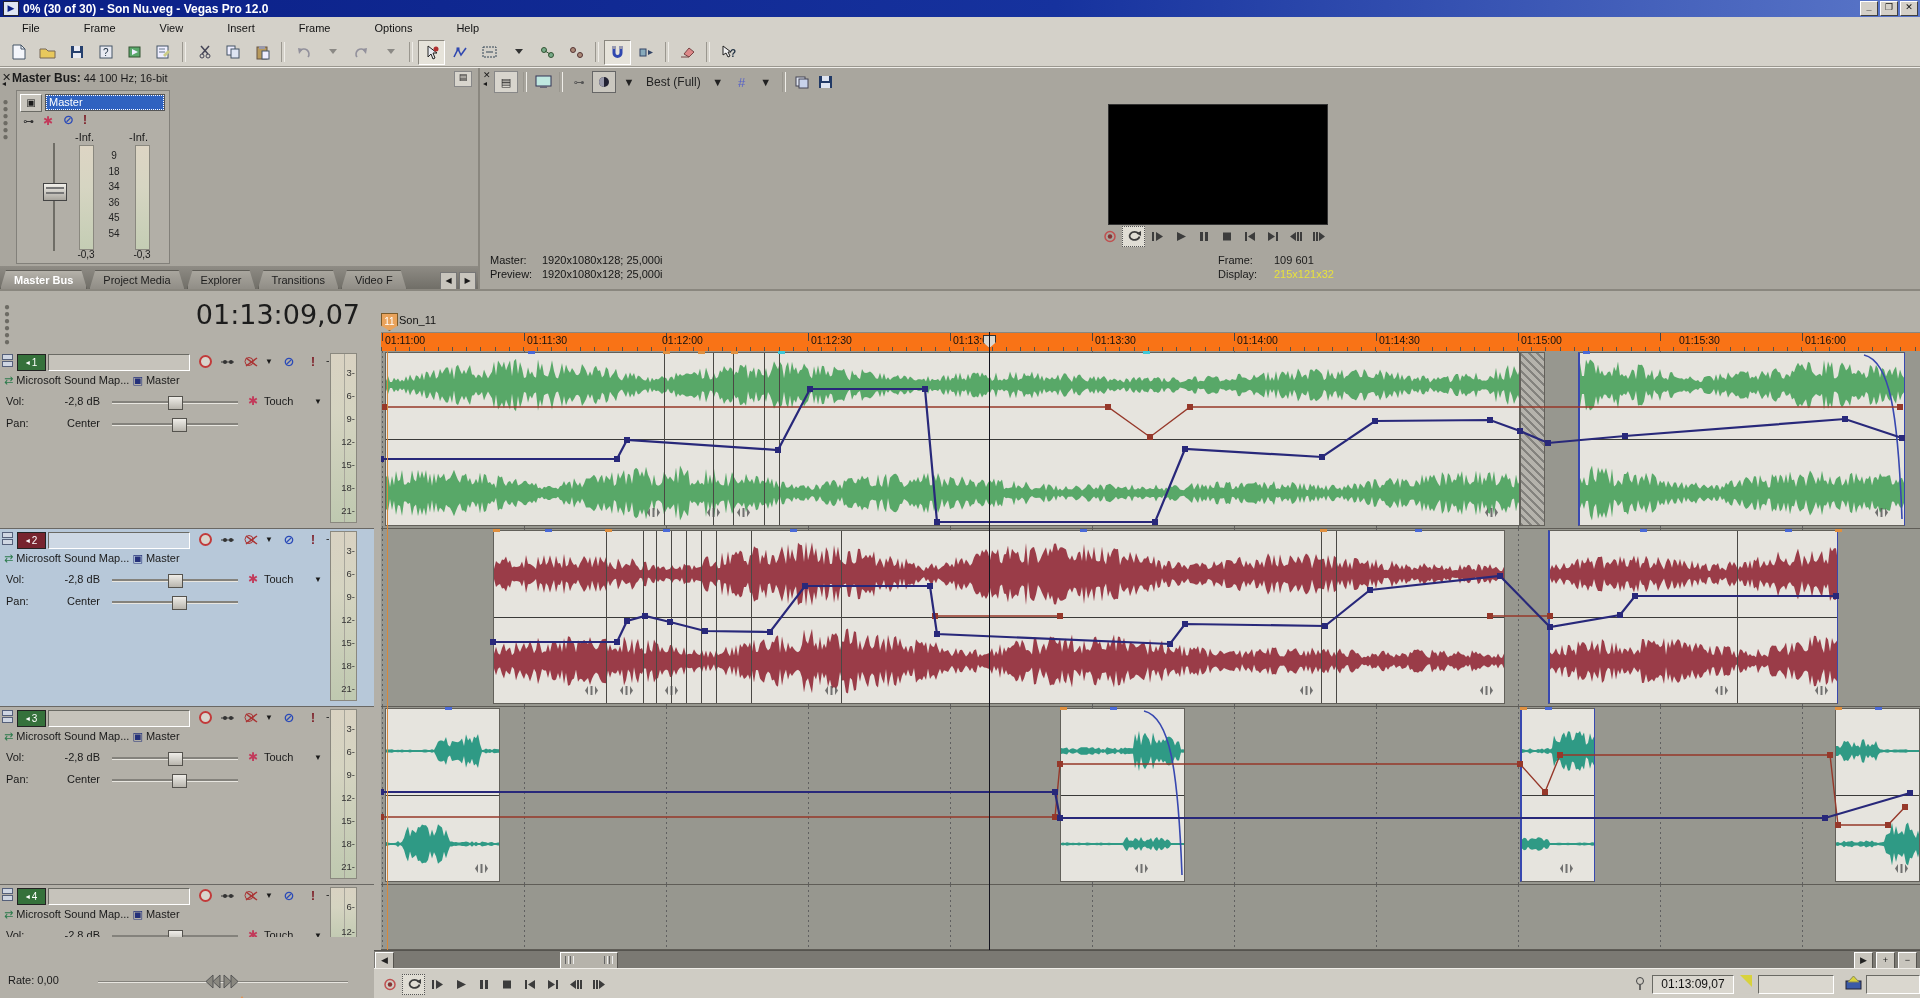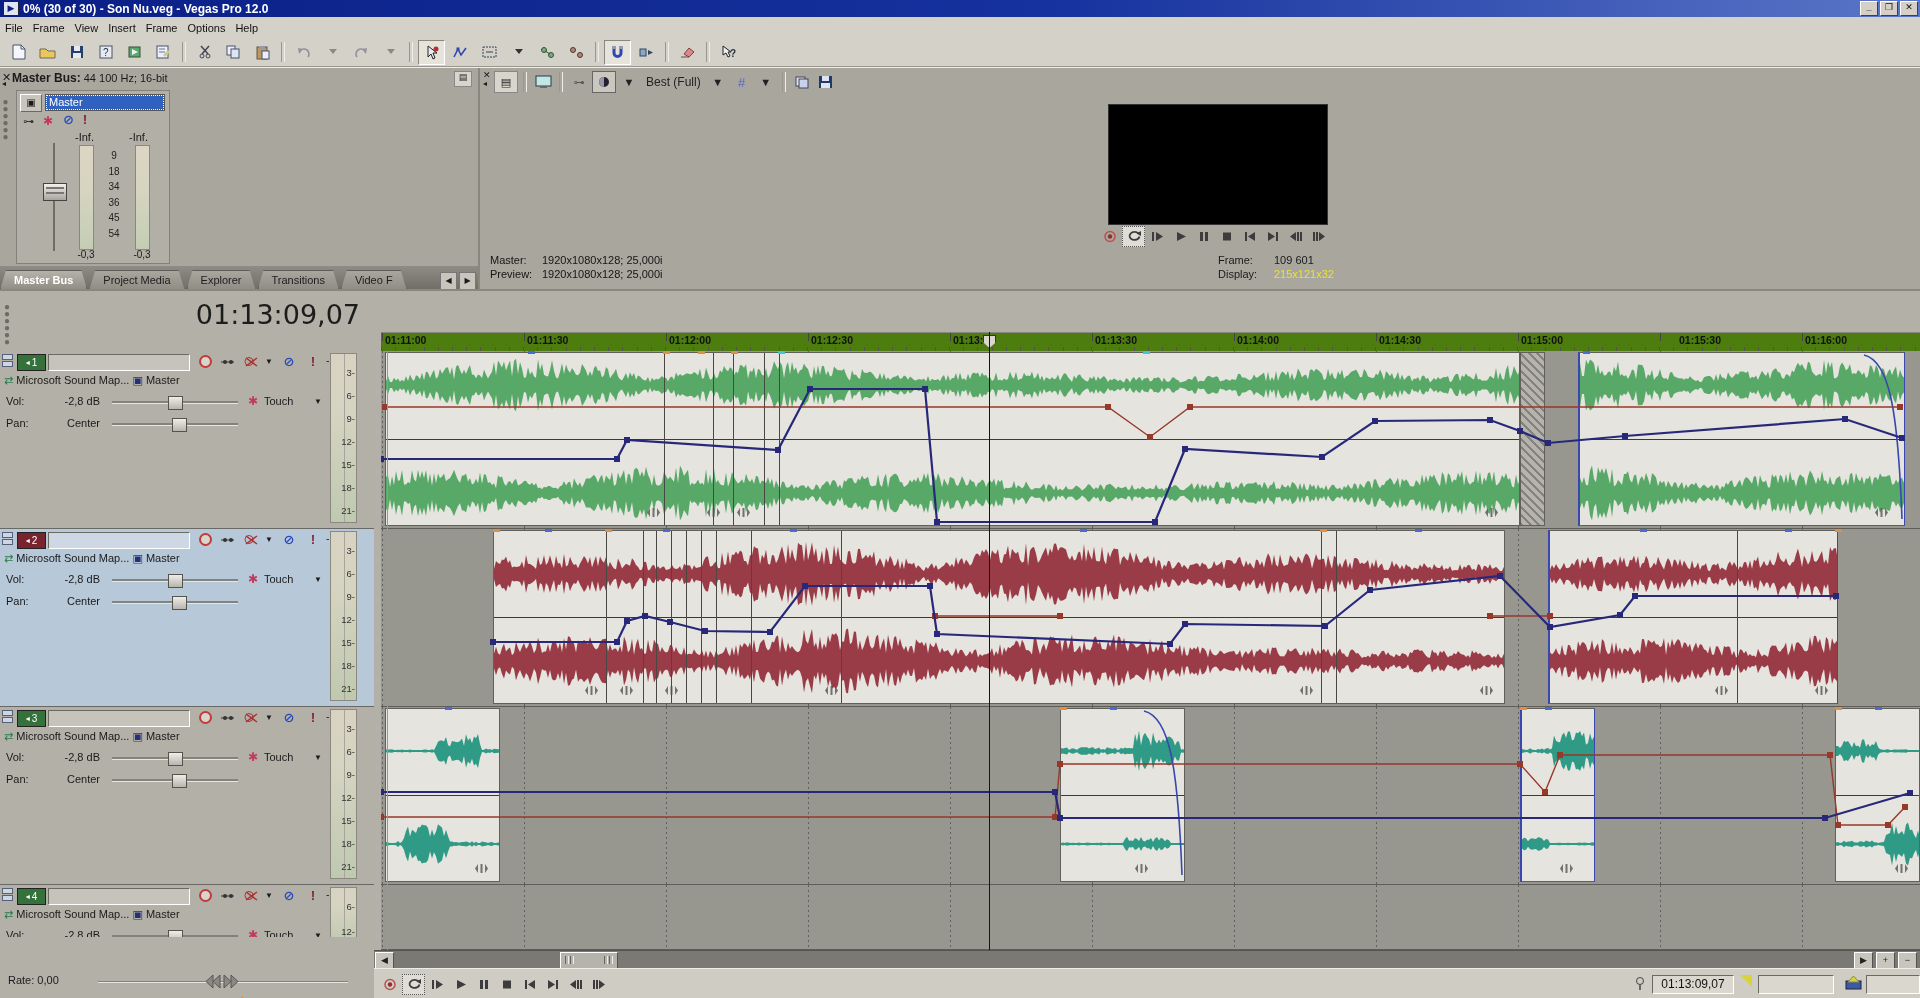--- a/index.html
+++ b/index.html
@@ -11,21 +11,21 @@
   #titlebar{left:0;top:0;width:1920px;height:17px;
     background:linear-gradient(90deg,#0a1f86 0%,#16329e 55%,#5a76c8 100%);
     color:#fff;font-weight:bold;font-size:12px;display:flex;align-items:center;}
   #title-icon{width:14px;height:13px;margin:0 4px 0 3px;background:#dfe6f2;border:1px solid #223;
     display:flex;align-items:center;justify-content:center;}
   #title-icon span{color:#0a1f86;font-size:9px;line-height:9px;}
   .winbtn{width:16px;height:13px;background:#d4d0c8;border:1px solid;border-color:#fff #404040 #404040 #fff;
     font-size:9px;line-height:11px;text-align:center;color:#111;font-weight:bold;}
   
   #menubar{left:0;top:17px;width:1920px;height:21px;background:#d4d1c9;border-bottom:1px solid #b8b5ad;display:flex;align-items:center;}
-  .menu-item{padding:3px 5px;color:#111;}
+  .menu-item{padding:3px 22px;color:#111;}
   
   #toolbar{left:0;top:38px;width:1920px;height:29px;background:#d4d1c9;border-bottom:1px solid #9a978f;display:flex;align-items:center;padding-left:4px;box-sizing:border-box;}
   .tbtn{width:25px;height:23px;margin:0 1px;display:flex;align-items:center;justify-content:center;border:1px solid transparent;}
   .tbtn.sel{background:#e6e3da;border-color:#8a877f #fff #fff #8a877f;}
   .tbtn.dis{opacity:.45;}
   .tsep{width:2px;height:20px;margin:0 4px;border-left:1px solid #9a978f;border-right:1px solid #efede8;}
   
   #upper{left:0;top:67px;width:1920px;height:222px;background:#a9a69e;border-top:1px solid #efede8;}
   .panel-grip{width:9px;color:#77746c;font-size:9px;line-height:6px;text-align:center;}
   #master-panel{left:0;top:0;width:478px;height:222px;}
@@ -62,21 +62,21 @@
   #frame-info{left:738px;top:186px;}
   #frame-info .info-label{width:56px;}
   .yellowtxt{color:#e8e23c;}
   
   #timeline{left:0;top:289px;width:1920px;height:709px;background:#b3b0a8;border-top:2px solid #8a877f;}
   #timecode{left:150px;top:8px;width:210px;text-align:right;font-size:27px;color:#1c1c1c;font-family:"DejaVu Sans",sans-serif;}
   #headercol{left:0;top:0;width:381px;height:709px;}
   .grip-dots{color:#6d6b64;font-size:10px;line-height:7px;}
   
   #markerrow{left:381px;top:0;width:1539px;height:41px;background:#b3b0a8;}
-  #ruler{left:381px;top:41px;width:1539px;height:18px;background:#4d7c0f;border-top:1px solid #8a877f;border-bottom:1px solid #be185d;font-weight:bold;}
+  #ruler{left:381px;top:41px;width:1539px;height:18px;background:#f97316;border-top:1px solid #8a877f;border-bottom:1px solid #be185d;}
   .ruler-label{position:absolute;top:1px;font-size:10.5px;color:#111;}
   .ruler-tick{position:absolute;top:0;width:1px;height:8px;background:#444;}
   #ruler-minor{position:absolute;left:0;bottom:0;width:100%;height:4px;
      background:repeating-linear-gradient(90deg,#55534e 0 1px,transparent 1px 14.2px);}
   #marker-tag{position:absolute;left:0px;top:22px;width:15px;height:16px;background:#e9a35c;border:1px solid #7a5a2a;
      color:#fff;font-size:10px;text-align:center;line-height:15px;clip-path:polygon(0 0,100% 0,100% 70%,50% 100%,0 70%);}
   #marker-name{position:absolute;left:18px;top:23px;font-size:11px;color:#111;}
   
   .thead{position:absolute;left:0;width:374px;background:#b3b0a8;border-bottom:1px solid #6a6864;box-sizing:border-box;overflow:hidden;}
   .thead.sel{background:#b7c8d9;}
@@ -475,28 +475,32 @@
         <div class="info-row"><span class="info-label">Display:</span><span class="yellowtxt">215x121x32</span></div>
       </div>
     </div>
   </div>
 
   <div id="timeline" class="abs">
     <div id="headercol" class="abs">
       <div class="abs grip-dots" style="left:4px;top:12px;">●<br>●<br>●<br>●<br>●<br>●</div>
       <div id="timecode" class="abs">01:13:09,07</div>
     </div>
+    <div id="markerrow" class="abs">
+      <div id="marker-tag">11</div>
+      <div id="marker-name">Son_11</div>
+    </div>
     <div id="ruler" class="abs">
         <div id="ruler-minor"></div>
         <div class="ruler-tick" style="left: 1px;"></div>
         <div class="ruler-label" style="left: 4px;">01:11:00</div>
         <div class="ruler-tick" style="left: 143px;"></div>
         <div class="ruler-label" style="left: 146px;">01:11:30</div>
         <div class="ruler-tick" style="left: 285px;"></div>
-        <div class="ruler-label" style="left: 288px;">01:12:00</div>
+        <div class="ruler-label" style="left: 281px;">01:12:00</div>
         <div class="ruler-tick" style="left: 427px;"></div>
         <div class="ruler-label" style="left: 430px;">01:12:30</div>
         <div class="ruler-tick" style="left: 569px;"></div>
         <div class="ruler-label" style="left: 572px;">01:13:00</div>
         <div class="ruler-tick" style="left: 711px;"></div>
         <div class="ruler-label" style="left: 714px;">01:13:30</div>
         <div class="ruler-tick" style="left: 853px;"></div>
         <div class="ruler-label" style="left: 856px;">01:14:00</div>
         <div class="ruler-tick" style="left: 995px;"></div>
         <div class="ruler-label" style="left: 998px;">01:14:30</div>

